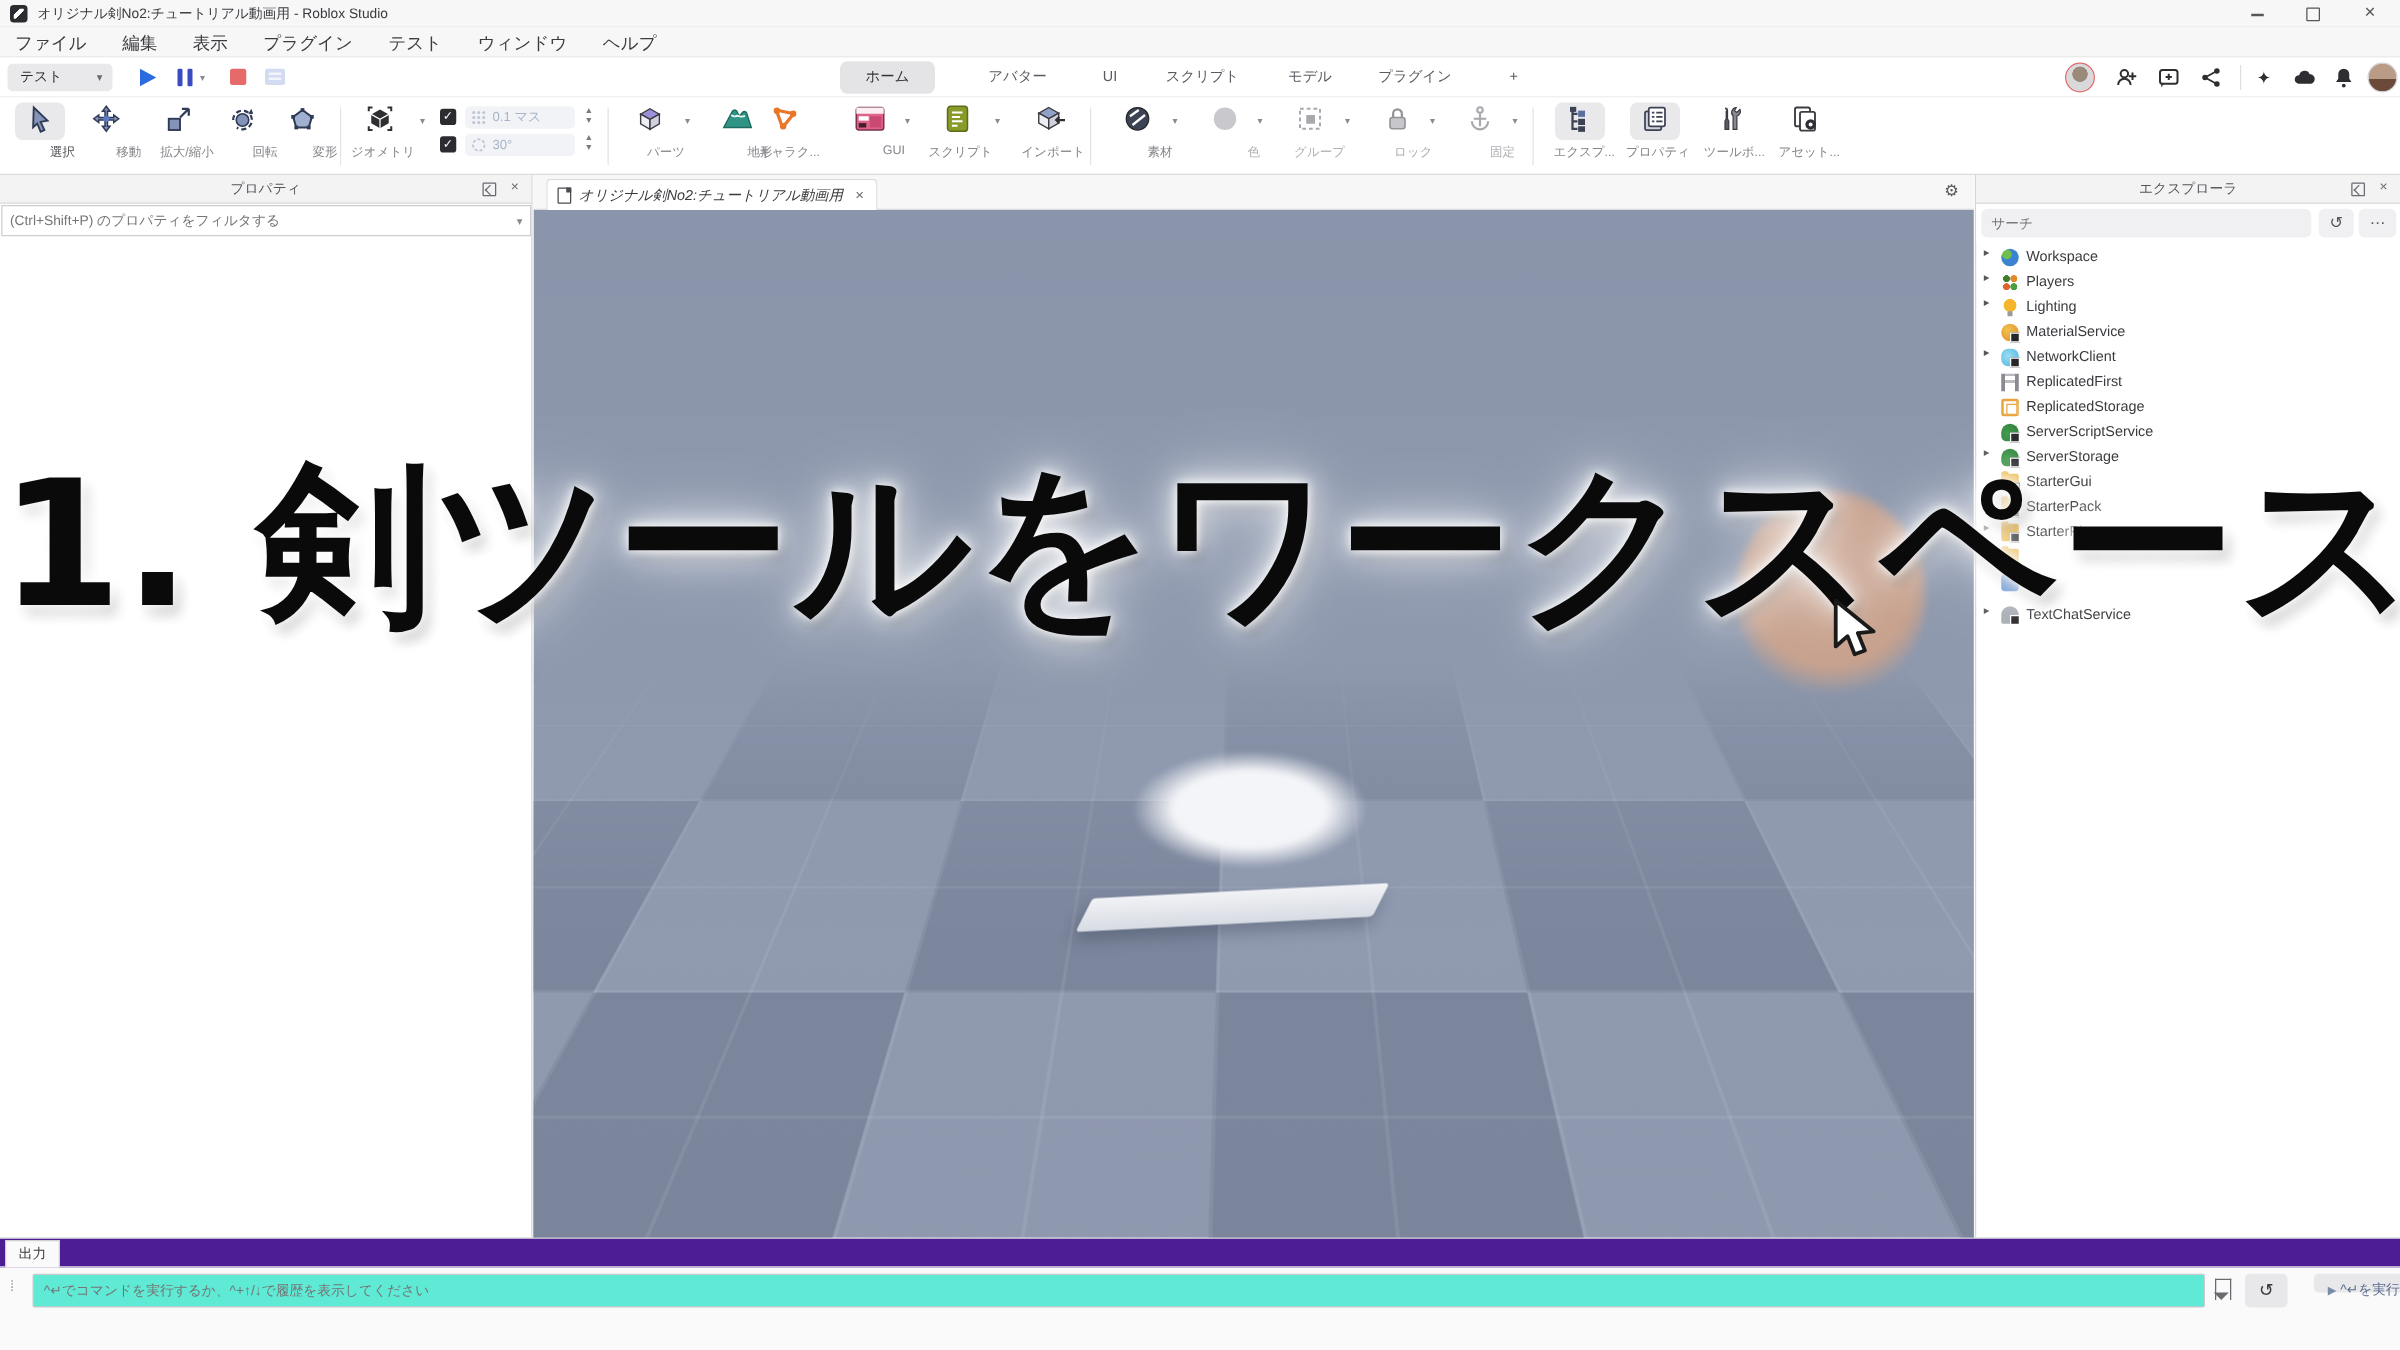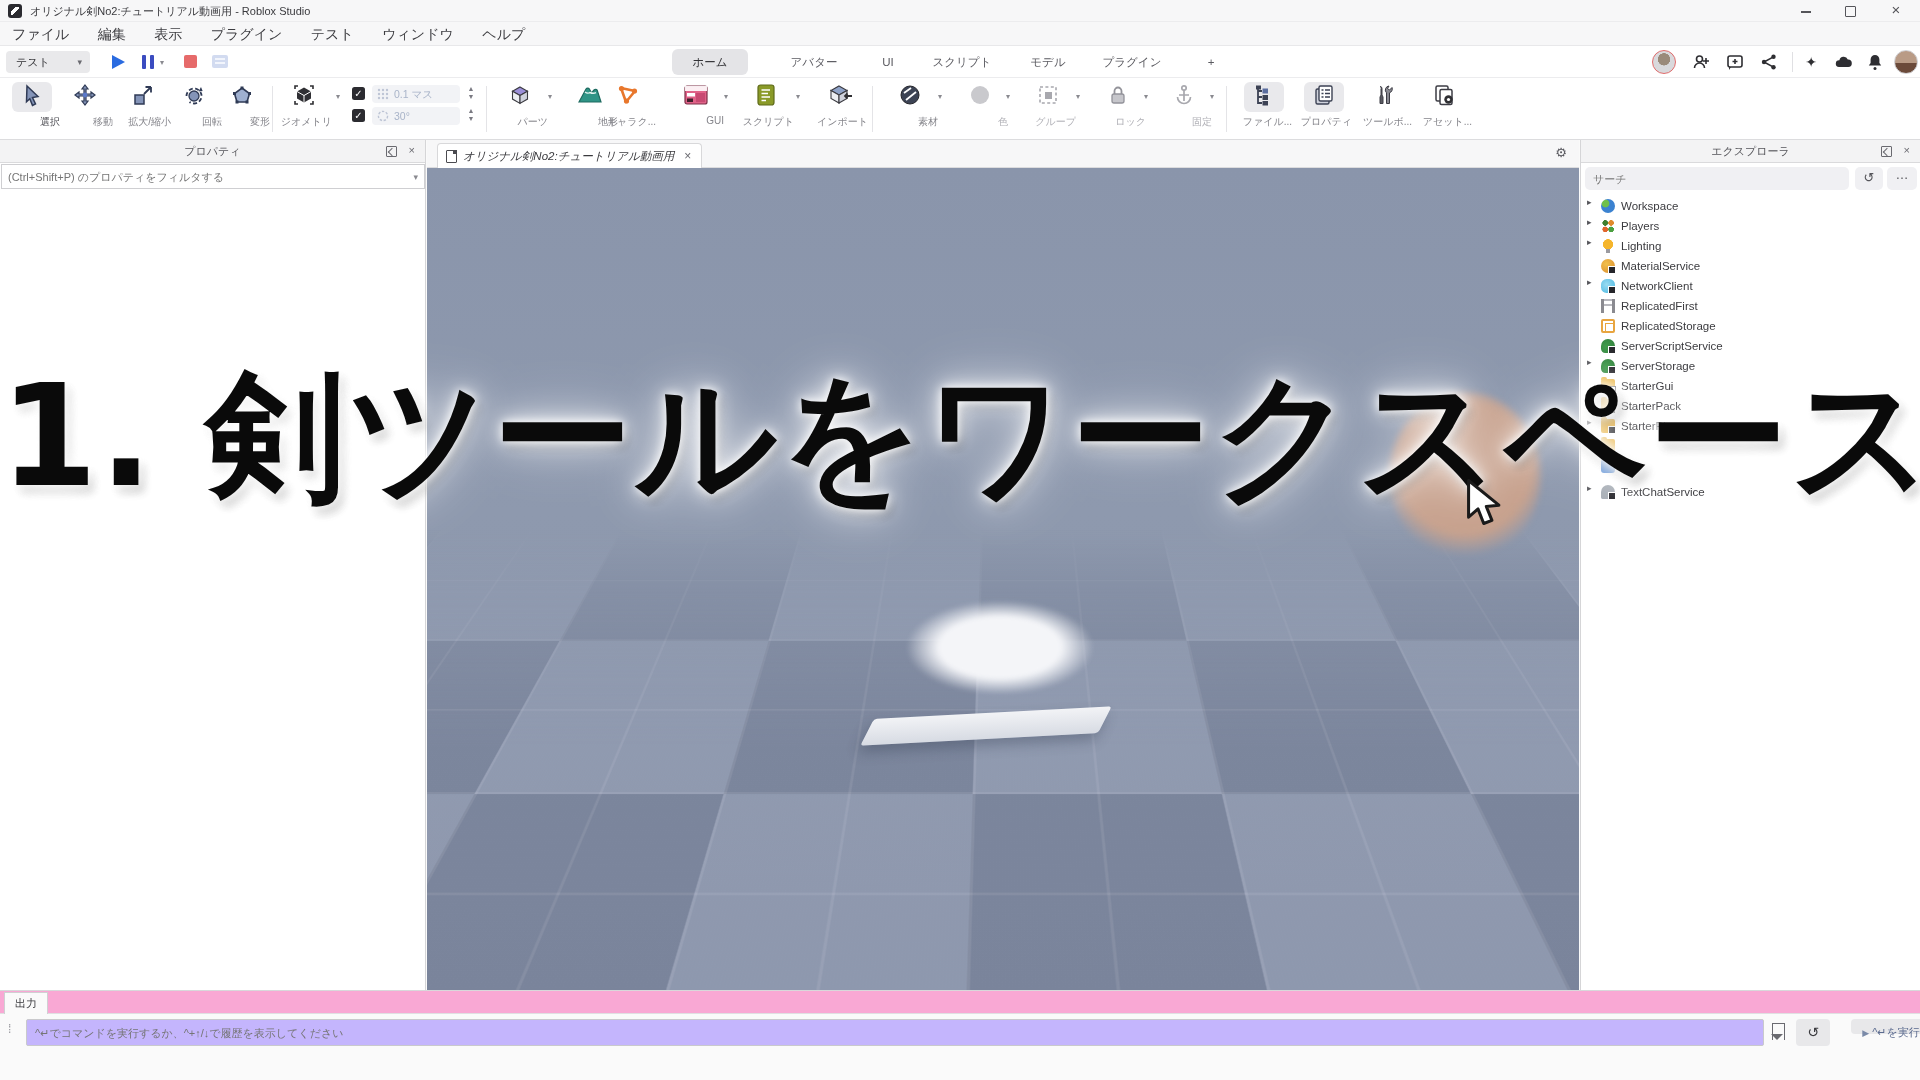--- a/index.html
+++ b/index.html
@@ -140,26 +140,26 @@
   .ic-repstorage::after { content:""; position:absolute; left:2px; top:2px; width:7px; height:7px; border:1.6px solid #e8a53f; background:#fff; }
   .ic-cloud { border-radius:50% 50% 30% 30%; background:radial-gradient(circle at 35% 55%, #3f9b4a, #2e7d3a); }
   .folder { background:#eab33f; border-radius:2px; }
   .folder::before { content:""; position:absolute; left:0; top:-2px; width:6px; height:3px; background:#eab33f; border-radius:2px 2px 0 0; }
   .wbadge::after { content:""; position:absolute; right:-1px; bottom:-1px; width:6px; height:6px; background:#fff; border:1px solid #55555a; }
   .ic-textchat { border-radius:50% 50% 50% 10%; background:#a8aeb6; }
   .ic-svc-blue { border-radius:3px; background:#5a8fd8; }
 
   
   .bottombar { left:0; top:990px; width:1920px; height:90px; background:#fafafa; border-top:1px solid #d8d8da; }
-  .outstrip { position:absolute; left:0; top:0; width:1920px; height:23px; background:#f9a8d4; border-bottom:1px solid #e0e0e2; }
+  .outstrip { position:absolute; left:0; top:0; width:1920px; height:23px; background:#4c1d95; border-bottom:1px solid #e0e0e2; }
   .outtab { position:absolute; left:4px; top:1px; height:22px; background:#fafafa; border:1px solid #d0d0d3; border-bottom:0;
             padding:0 10px; line-height:21px; font-size:11px; color:#3a3a3e; }
   .cmdrow { position:absolute; left:0; top:23px; width:1920px; height:40px; }
   .dragdots { position:absolute; left:8px; top:8px; font-size:12px; color:#9a9aa0; letter-spacing:-2px; }
-  .cmdinput { position:absolute; left:26px; top:5px; width:1738px; height:27px; background:#c4b5fd; border:1px solid #c9c9cc; border-radius:2px; }
+  .cmdinput { position:absolute; left:26px; top:5px; width:1738px; height:27px; background:#5eead4; border:1px solid #c9c9cc; border-radius:2px; }
   .cmdinput input { width:100%; height:100%; border:0; outline:none; font-size:11px; color:#555; padding:0 8px; font-family:inherit; background:transparent; }
   .bookmark { position:absolute; left:1772px; top:9px; width:13px; height:17px; border:1.6px solid #6a6a70; border-bottom:0; }
   .bookmark::after { content:""; position:absolute; left:-1.6px; bottom:-6px; border-left:8px solid #fafafa; border-right:8px solid #fafafa;
       border-top:0; width:0; height:6px; box-sizing:content-box;
       border-left:6.5px solid transparent; border-right:6.5px solid transparent; border-top:6px solid #6a6a70; }
   .bookmark::before { content:""; position:absolute; left:1px; bottom:-4px; width:7px; height:5px; background:#fafafa; transform:rotate(45deg); }
   .histpill { position:absolute; left:1796px; top:5px; width:34px; height:27px; background:#e8e8ea; border-radius:4px;
               text-align:center; line-height:26px; font-size:14px; color:#3a3a3e; }
   .runpill { position:absolute; left:1838px; top:5px; width:80px; height:15px; background:#e8e8ea; border-radius:4px;
              text-align:center; line-height:27px; font-size:11px; color:#5b6b8f;margin-left:13px; }
@@ -482,21 +482,21 @@
     <div class="abs tool" style="left:1236px">
       <div class="iconwrap sel">
           <span><svg width="24" height="24" viewBox="0 0 24 24">
               <path d="M6 4 V20 H10 M6 8 H10 M6 14 H10" fill="none" stroke="#3c4254" stroke-width="1.8"></path>
               <rect x="10.5" y="5.5" width="5.5" height="5" fill="#5b6ea0"></rect>
               <rect x="10.5" y="12" width="5.5" height="5" fill="#3c4254"></rect>
               <rect x="10.5" y="18" width="5.5" height="4.5" fill="#3c4254"></rect>
               <rect x="4" y="2.5" width="5" height="4" fill="#3c4254"></rect>
             </svg></span>
         </div>
-      <span class="tlabel">ファイル...</span>
+      <span class="tlabel">エクスプ...</span>
     </div>
     <div class="abs tool" style="left:1296px">
       <div class="iconwrap sel">
           <span><svg width="24" height="24" viewBox="0 0 24 24">
               <rect x="4" y="6" width="13" height="15" rx="1.5" fill="#cfd2dc" stroke="#3c4254" stroke-width="1.4"></rect>
               <rect x="7" y="3" width="13" height="15" rx="1.5" fill="#fff" stroke="#3c4254" stroke-width="1.4"></rect>
               <path d="M9.5 7 h2 M13 7 h5 M9.5 10.5 h2 M13 10.5 h5 M9.5 14 h2 M13 14 h5" stroke="#3c4254" stroke-width="1.4"></path>
             </svg></span>
         </div>
       <span class="tlabel">プロパティ</span>

